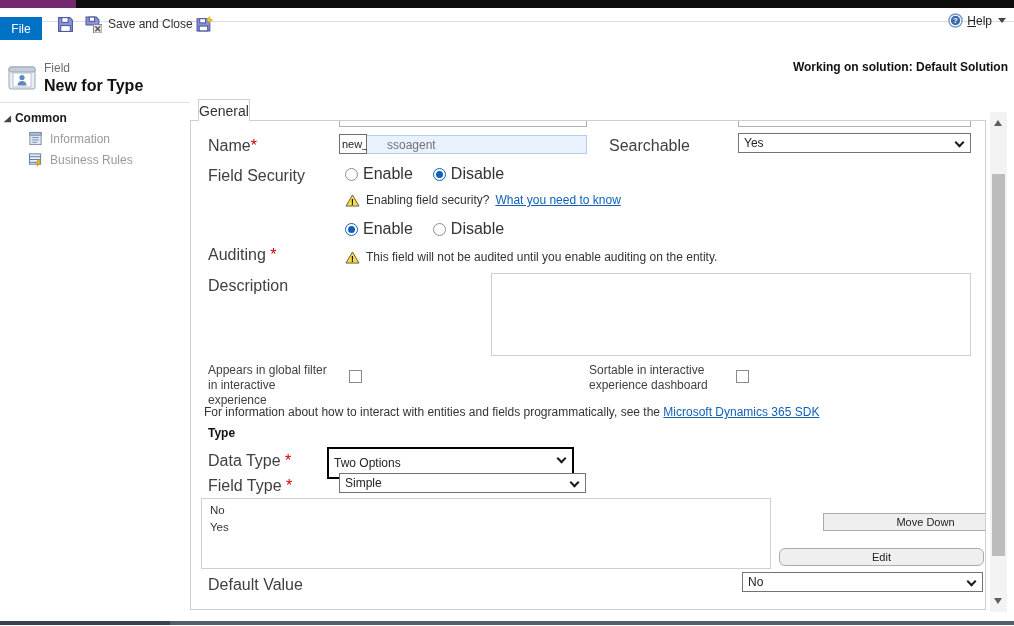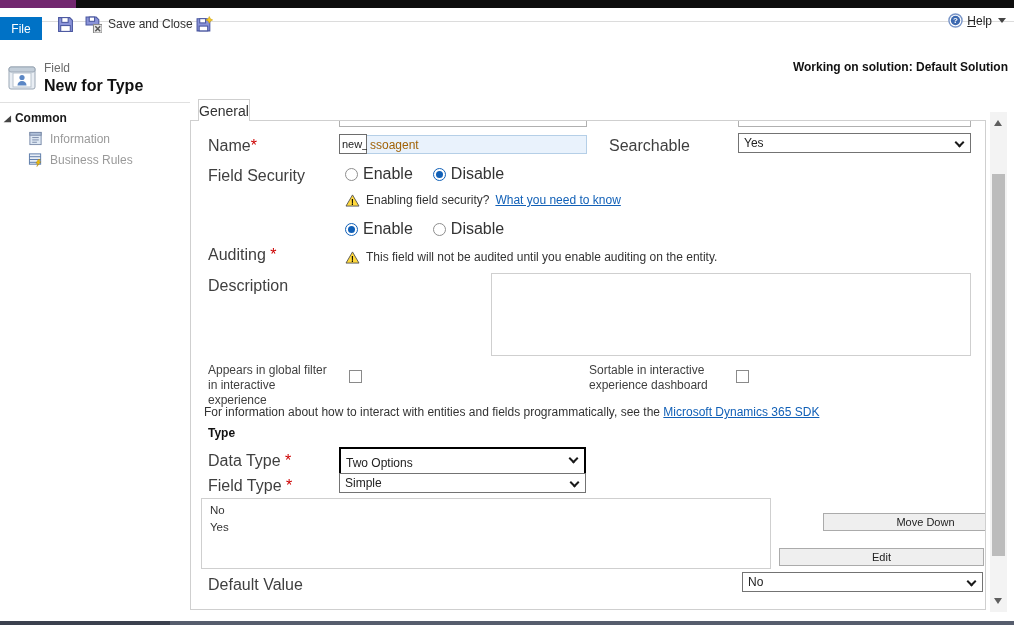--- a/index.html
+++ b/index.html
@@ -43,21 +43,21 @@
 
   
   .clip-field { position:absolute; height:16px; top:-10px; border:1px solid #b0b0b0; background:#fff; }
 
   .flabel { position:absolute; font-size:16px; color:#3f3f3f; }
   .req { color:#c00; }
 
   .prefix-box { position:absolute; left:148px; top:13px; width:28px; height:20px; border:1px solid #6d6d6d; background:#fff;
                 font-size:11px; color:#222; padding-left:2px; line-height:18px; }
   .name-input { position:absolute; left:176px; top:14px; width:220px; height:19px; background:#e9f2fc; border:1px solid #b5cfe7;
-                border-left:none; font-size:12px; color:#a16207; padding-left:3px; font-family:"Liberation Sans",sans-serif; }
+                border-left:none; font-size:12px; color:#737373; padding-left:20px; font-family:"Liberation Sans",sans-serif; }
 
   .select { position:absolute; height:20px; border:1px solid #737373; background:#fff; font-size:12px; color:#222;
             display:flex; align-items:center; padding:0 22px 0 5px; }
   .select .chev { position:absolute; right:7px; top:5px; width:7px; height:7px; border-right:2px solid #1a1a1a;
                   border-bottom:2px solid #1a1a1a; transform:rotate(45deg); }
   .select.focused { border:2px solid #000; }
 
   .radio-row { position:absolute; display:flex; align-items:center; gap:8px; font-size:16px; color:#333; }
   .radio { width:13px; height:13px; border-radius:50%; border:1px solid #8e8e8e; background:#fff; position:relative; display:inline-block; }
   .radio.checked { border-color:#1160b7; }
@@ -252,39 +252,39 @@
 
     <div class="sdk-row">
       <span>For information about how to interact with entities and fields programmatically, see the </span><a class="lnk">Microsoft Dynamics 365 SDK</a>
     </div>
 
     <div class="type-heading">Type</div>
 
     <div class="flabel" style="left:17px;top:331px;">
       <span>Data Type</span> <span class="req">*</span>
     </div>
-    <div class="select focused" style="left:148px;top:326px;width:247px;height:32px;">
+    <div class="select focused" style="left:136px;top:326px;width:247px;height:32px;">
       <span>Two Options</span>
       <span class="chev" style="top:6px"></span>
     </div>
 
     <div class="flabel" style="left:17px;top:356px;">
       <span>Field Type</span> <span class="req">*</span>
     </div>
     <div class="select" style="left:148px;top:352px;width:247px;">
       <span>Simple</span>
       <span class="chev"></span>
     </div>
 
     <div class="list-box">
       <div class="opt">No</div>
       <div class="opt">Yes</div>
     </div>
     <div class="side-btn" style="top:392px;margin-left:44px;">Move Down</div>
-    <div class="side-btn" style="top:427px;">Edit</div>
+    <div class="side-btn" style="top:427px;border-radius:6px;">Edit</div>
 
     <div class="flabel" style="left:17px;top:455px;">Default Value</div>
     <div class="select" style="left:551px;top:451px;width:241px;">
       <span>No</span>
       <span class="chev"></span>
     </div>
   </div>
 
   <div class="vscroll">
     <div class="arr up"></div>

